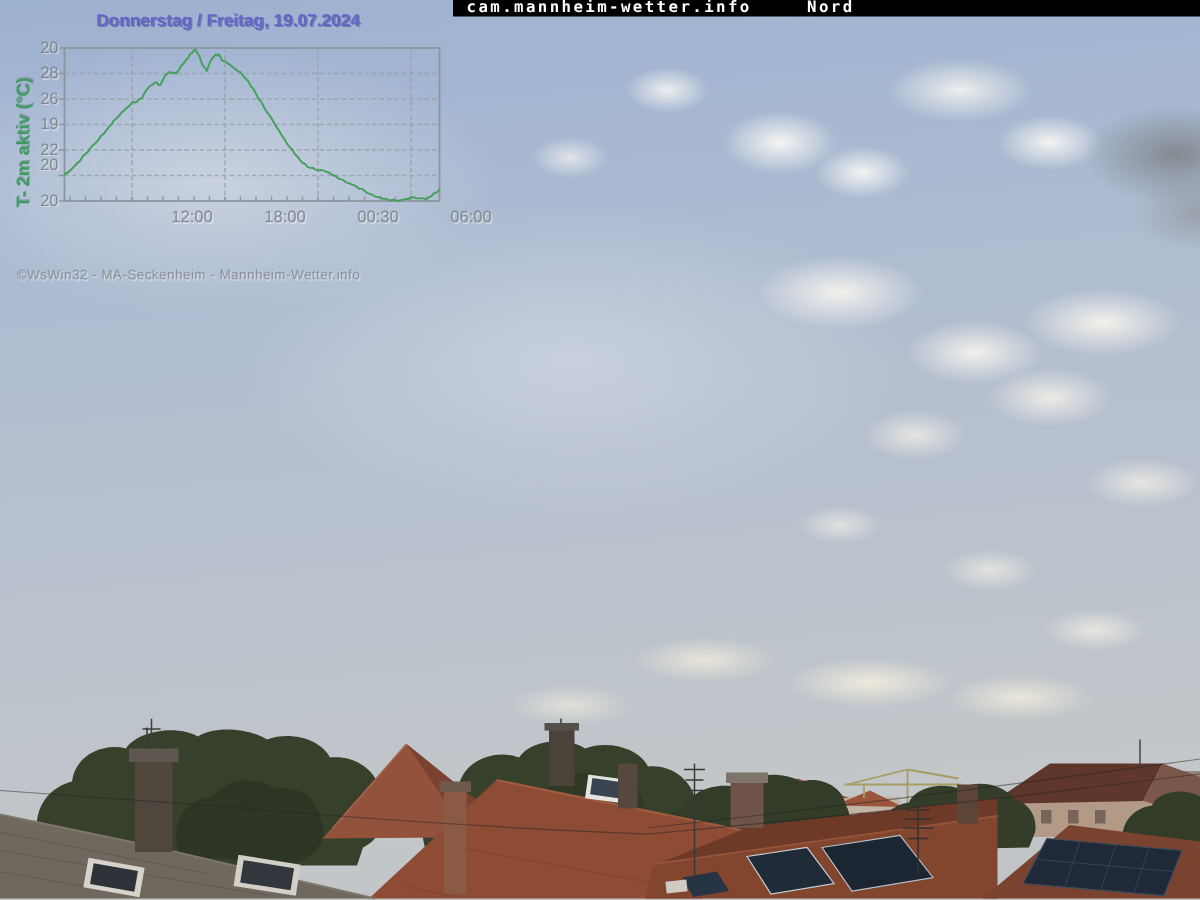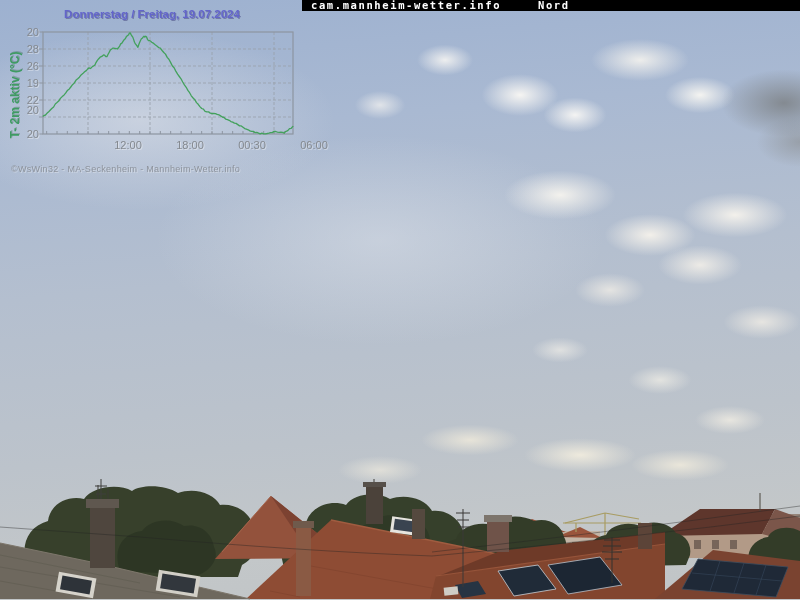--- a/index.html
+++ b/index.html
@@ -57,21 +57,21 @@
   .chart-title{position:absolute;left:0;top:8px;width:304px;text-align:center;
      font-size:11.5px;font-weight:bold;color:#6365cb;
      text-shadow:1px 1px 0 rgba(55,55,115,.45);}
   .ylab{position:absolute;left:15px;top:95px;transform:translate(-50%,-50%) rotate(-90deg);
      font-size:12px;font-weight:bold;color:#3f9b63;white-space:nowrap;
      text-shadow:1px 1px 0 rgba(20,70,40,.25);}
   .ytick{position:absolute;left:10px;width:29px;text-align:right;font-size:11px;
      color:#84898f;text-shadow:1px 1px 0 rgba(255,255,255,.4);}
   .xtick{position:absolute;top:139px;width:40px;text-align:center;font-size:11px;
      color:#84898f;text-shadow:1px 1px 0 rgba(255,255,255,.4);margin-left:40px;}
-  .wm{position:absolute;left:11px;top:164px;font-size:9px;letter-spacing:.3px;
+  .wm{position:absolute;left:11px;top:178px;font-size:9px;letter-spacing:.3px;
      color:#8d939c;text-shadow:1px 1px 0 rgba(255,255,255,.35);white-space:nowrap;}
 </style>
 </head>
 <body>
 
 <div class="stage">
 
   <div class="sky"></div>
 
   <svg class="skyline" viewBox="0 480 800 121" preserveAspectRatio="none">

